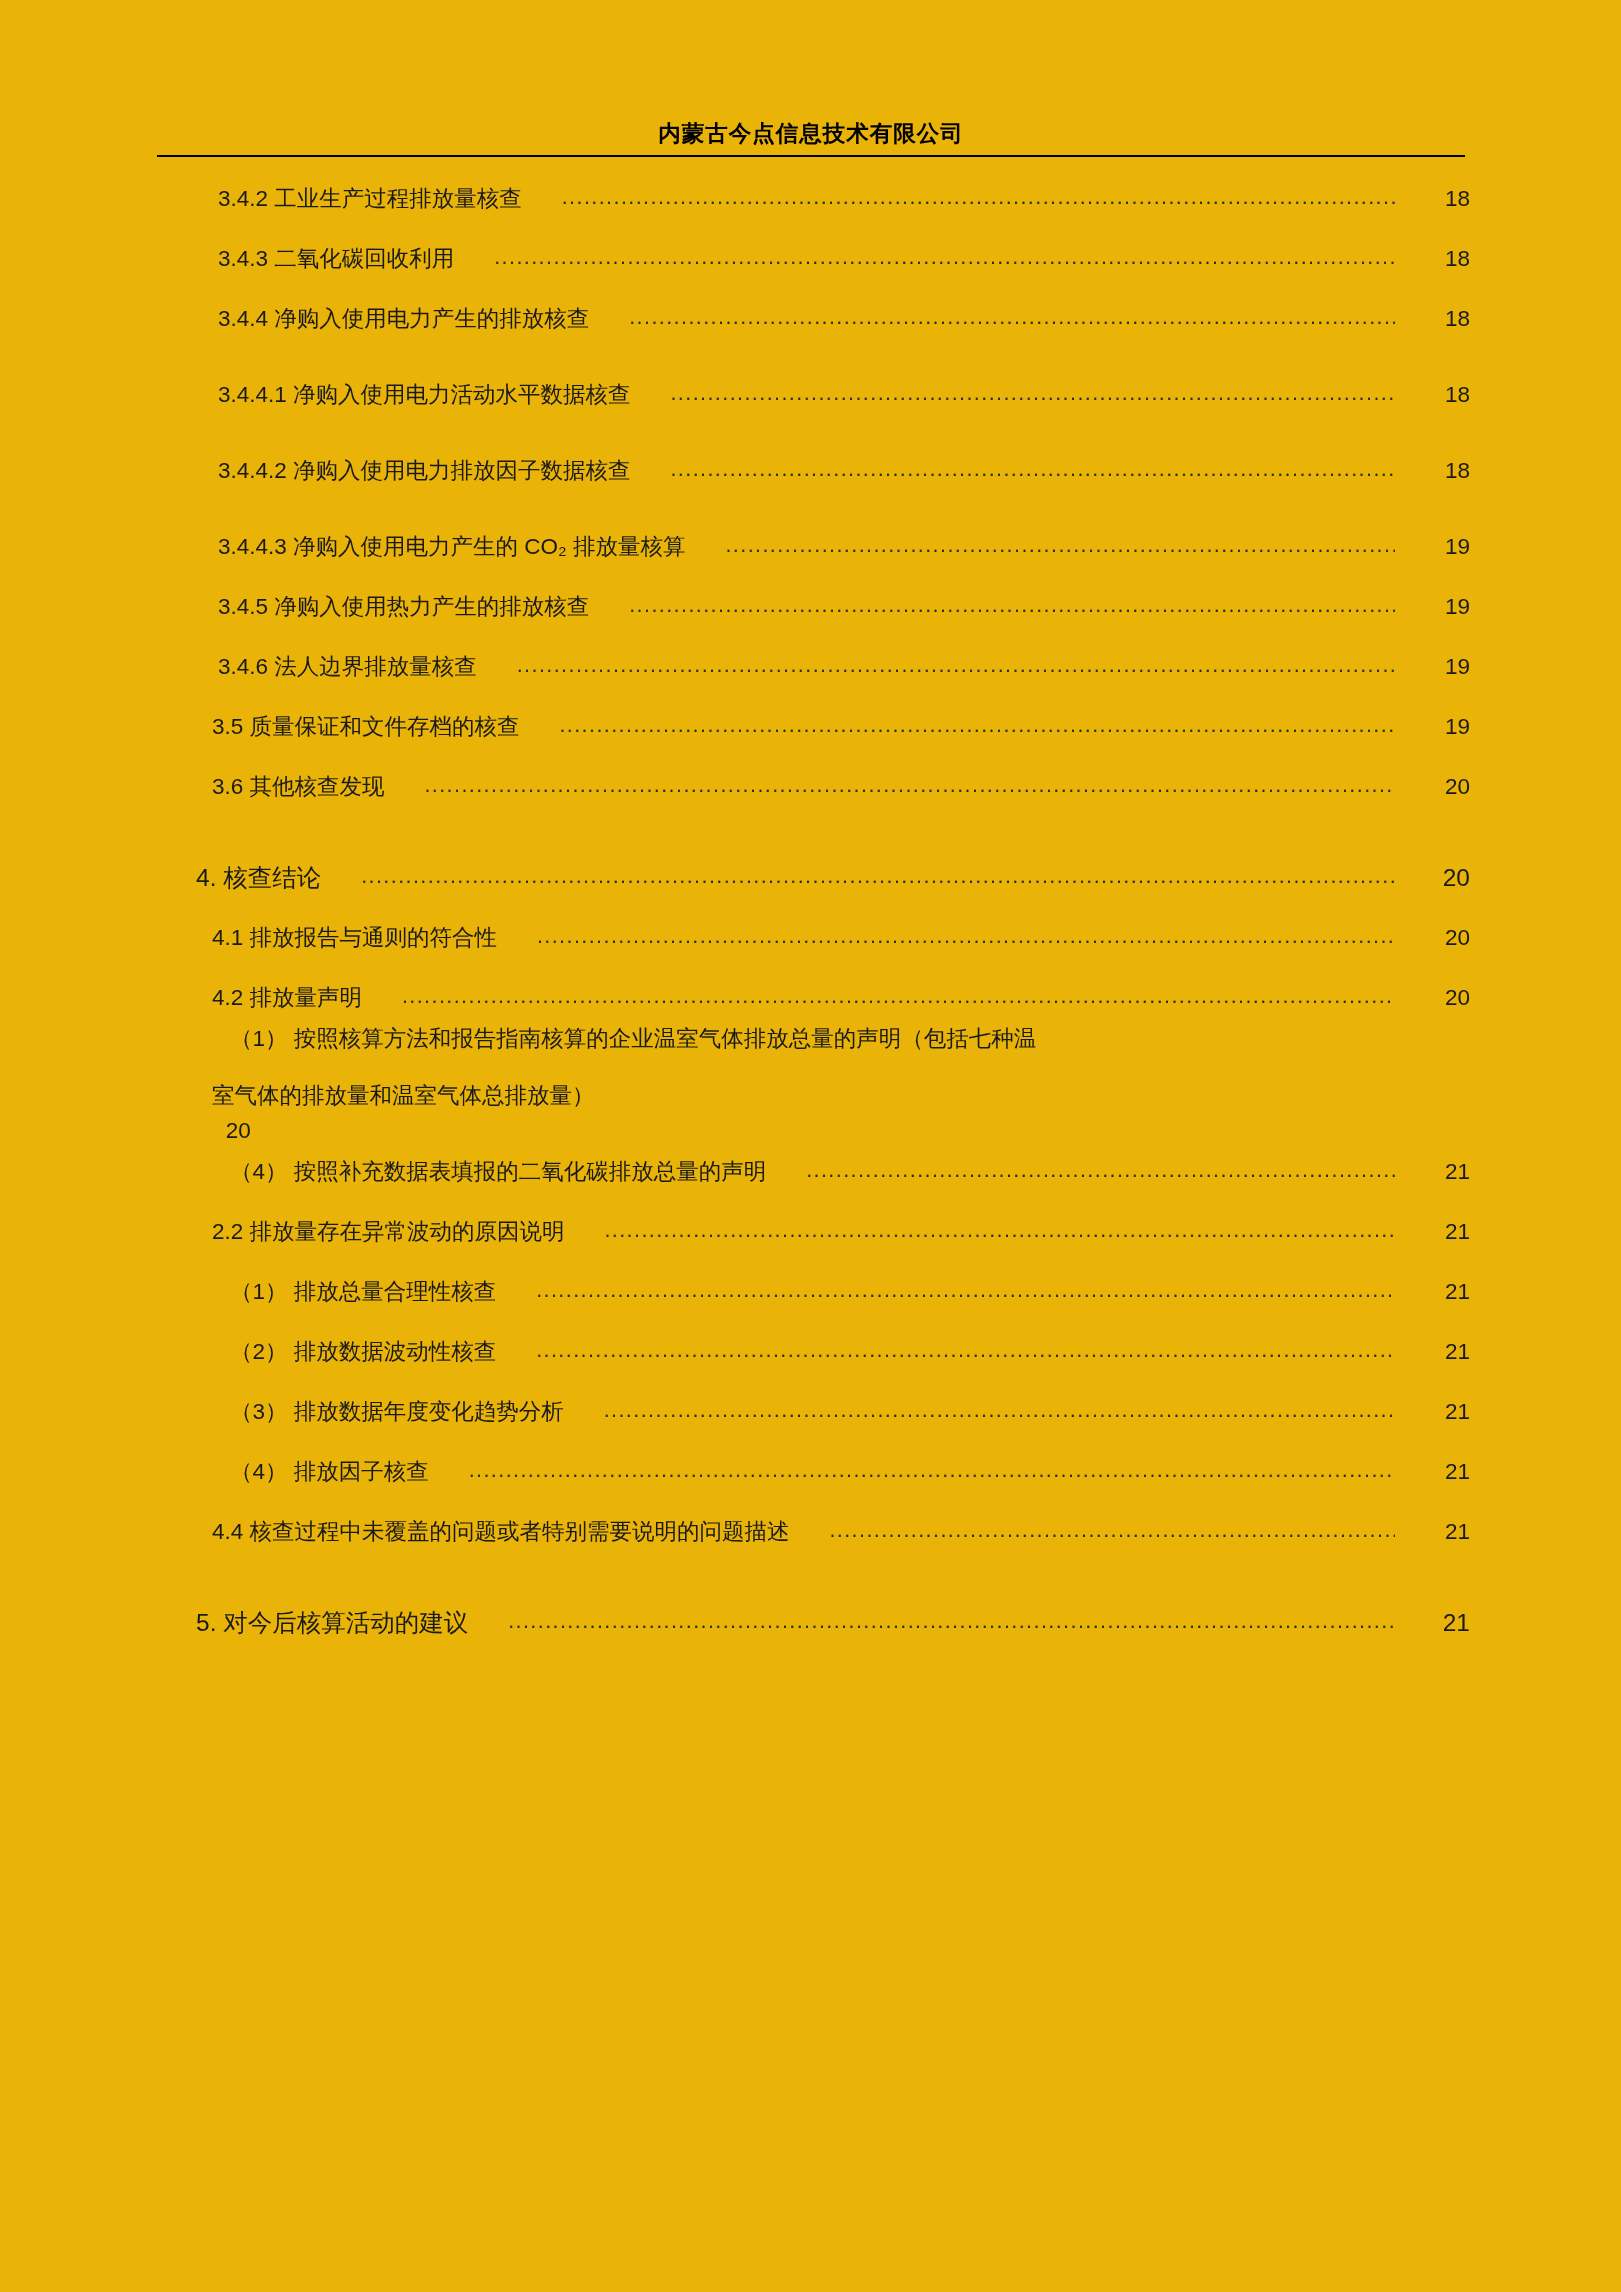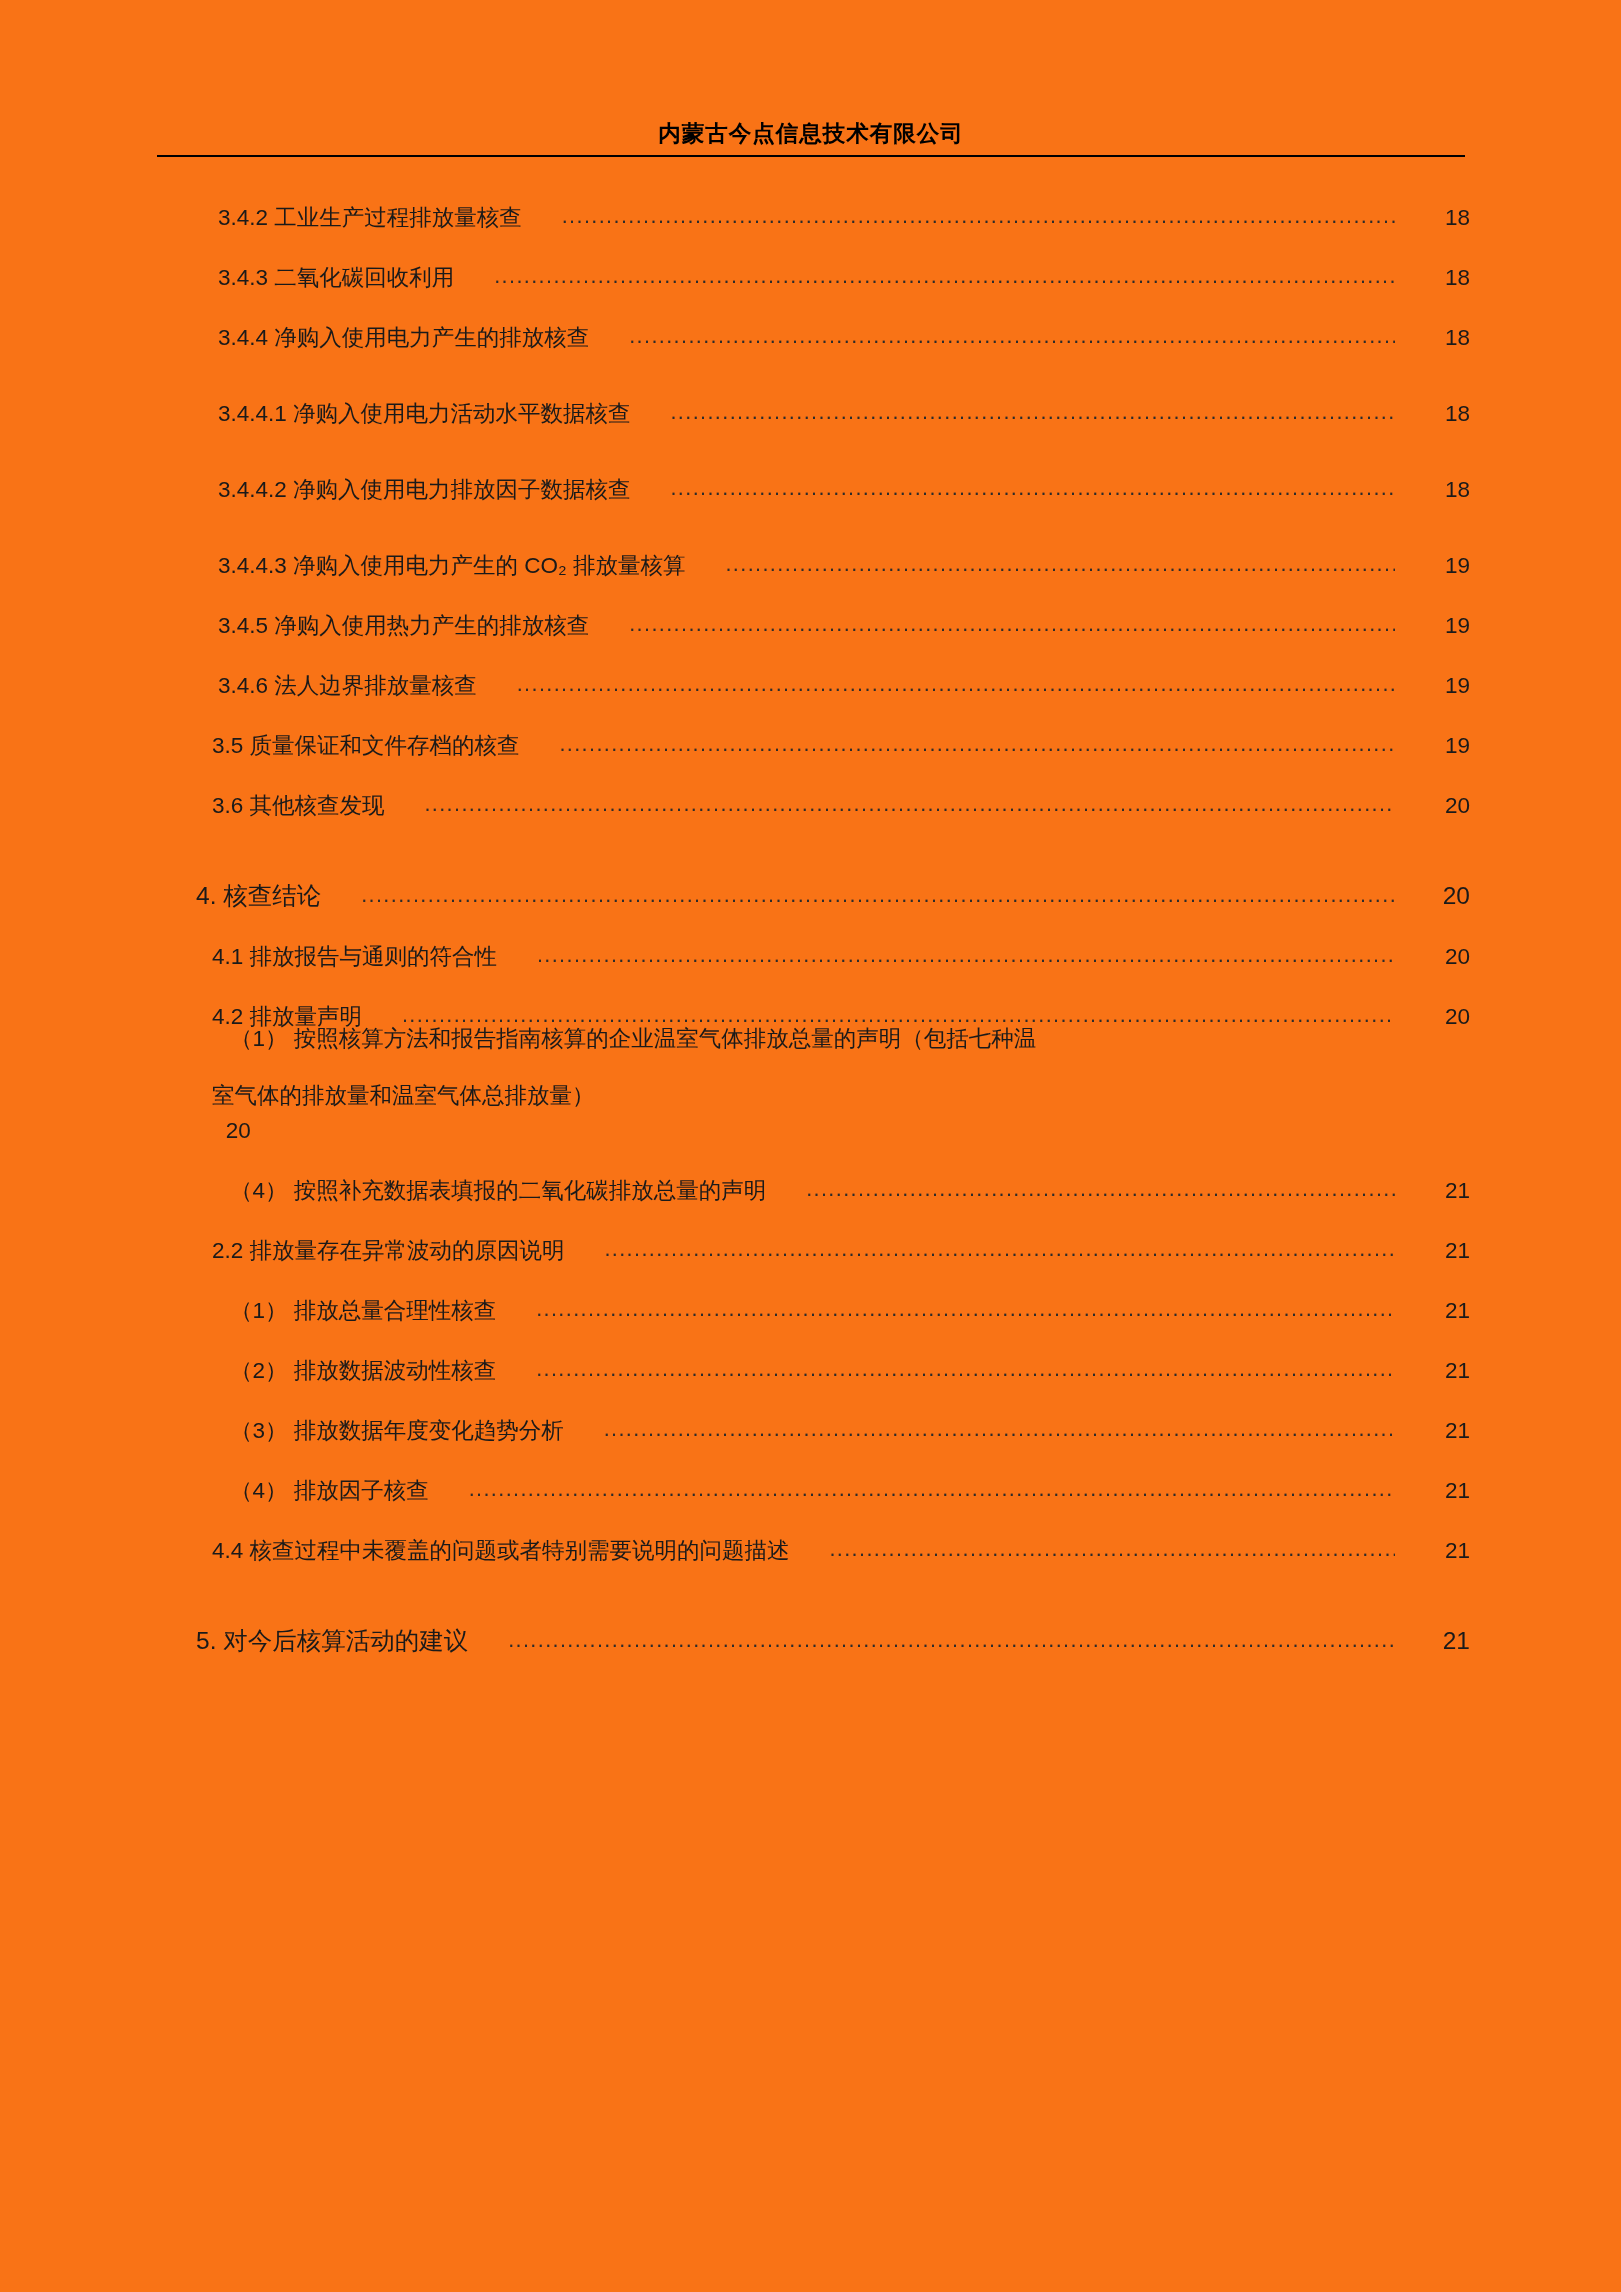--- a/index.html
+++ b/index.html
@@ -8,21 +8,21 @@
     background: #ffffff;
   }
   body {
     font-family: "Liberation Sans", sans-serif;
     color: #000000;
   }
   .page {
     position: relative;
     width: 1621px;
     height: 2293px;
-    background: #f97316;
+    background: #eab308;
     box-sizing: border-box;
     overflow: hidden;
   }
   .header {
     position: absolute;
     top: 118px;
     left: 157px;
     width: 1308px;
     text-align: center;
     font-family: "DejaVu Serif", serif;
@@ -40,21 +40,21 @@
     background: #000;
   }
   .toc {
     position: absolute;
     top: 169px;
     left: 157px;
     width: 1313px;
   }
   .toc-entry {
     display: flex;
-    align-items: flex-end;
+    align-items: center;
     font-size: 22.5px;
     line-height: 1.0;
     color: #1a1a1a;
     white-space: nowrap;
     margin-bottom: 0;
     height: 60px;
     gap: 36px;
   }
   .toc-entry .label {
     flex: 0 0 auto;

